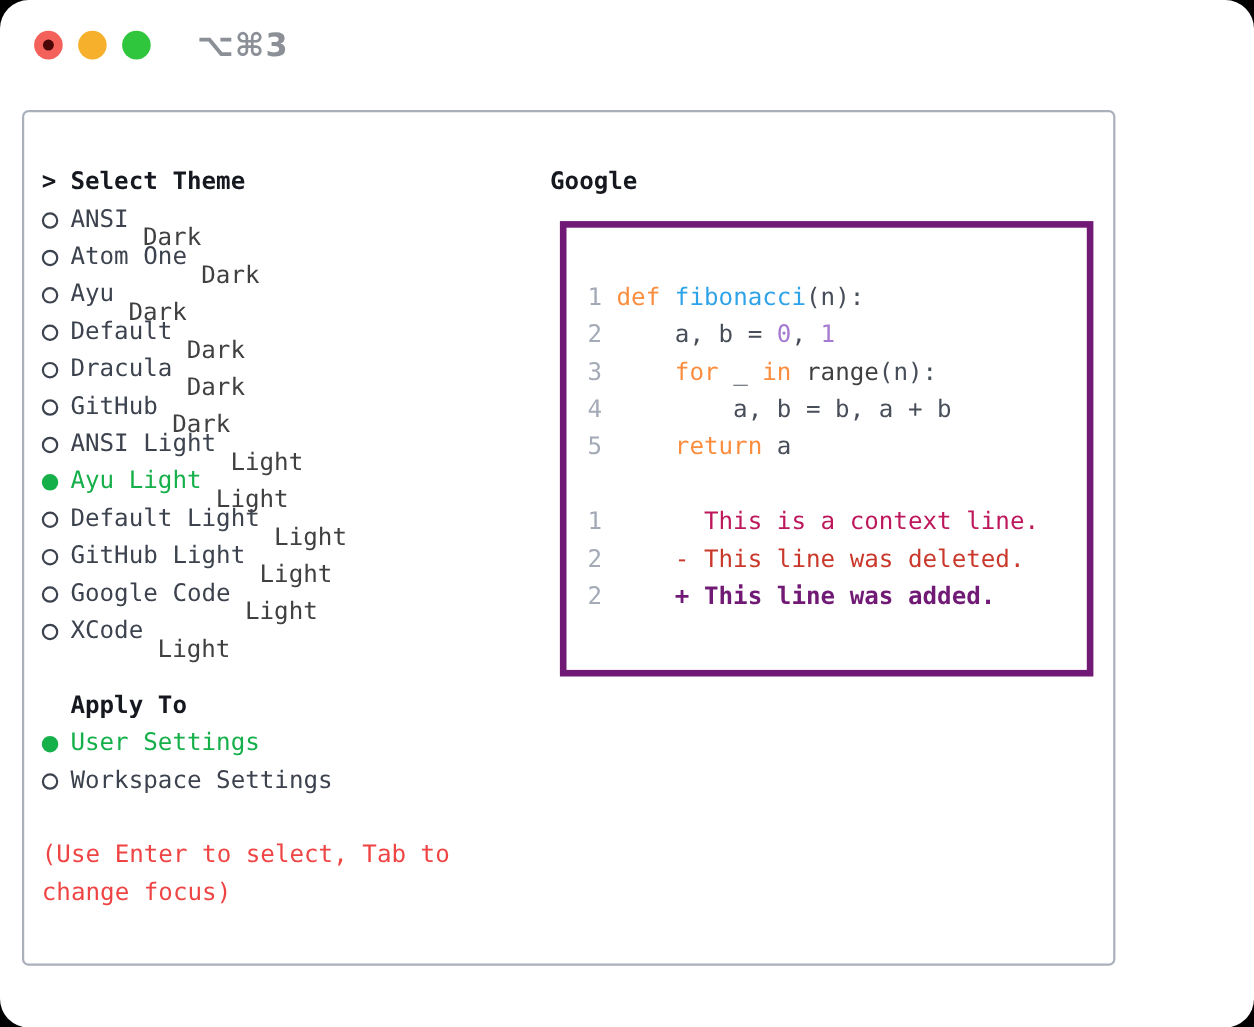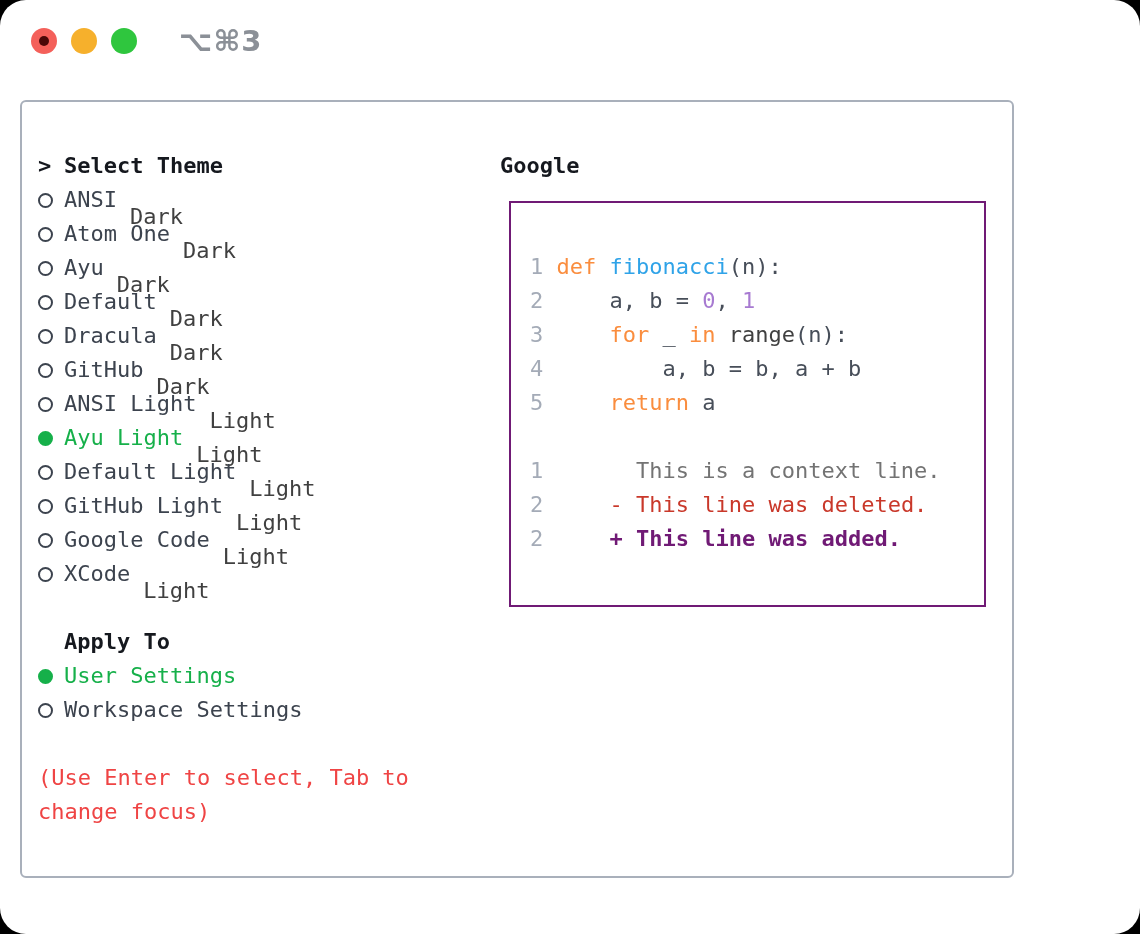--- a/index.html
+++ b/index.html
@@ -29,30 +29,30 @@
   .heading{font-weight:bold;color:#15181e;text-align:right;}
   .label{color:#3c434e;text-align:right;}
   .label.sel{color:#16b04a;}
   .suffix{color:#404040;margin-left:13px;margin-top:33px;}
   .spacer{height:34px;}
   .hint-line{color:#ef4444;height:34px;line-height:34px;}
   
   .preview-head{position:absolute;left:478px;top:47px;height:34px;line-height:34px;
                 font-size:22px;font-weight:bold;color:#15181e;}
   .preview-box{position:absolute;left:487px;top:99px;width:473px;height:402px;
-               border:2px solid #701a75;background:#fff;overflow:hidden;}
+               border:6px solid #701a75;background:#fff;overflow:hidden;}
   .code{position:absolute;left:19px;top:47px;font-size:22px;line-height:34px;white-space:pre;}
   .cl{height:34px;}
   .num{color:#a4abb7;}
   .sk{color:#fa8d3e;}   
   .sf{color:#2fa3e8;}   
   .sn{color:#a77ad1;}   
   .sr{color:#404040;}   
   .sp{color:#474e59;}   
-  .sm{color:#737373;margin-top:26px;}   
+  .sm{color:#be185d;margin-top:26px;}   
   .sd{color:#c9382a;text-align:center;}   
   .sa{color:#701a75;font-weight:bold;}   
 </style>
 </head>
 <body>
 
 <div class="window">
 
   <div class="titlebar">
     <span class="dot dot-red"></span>

